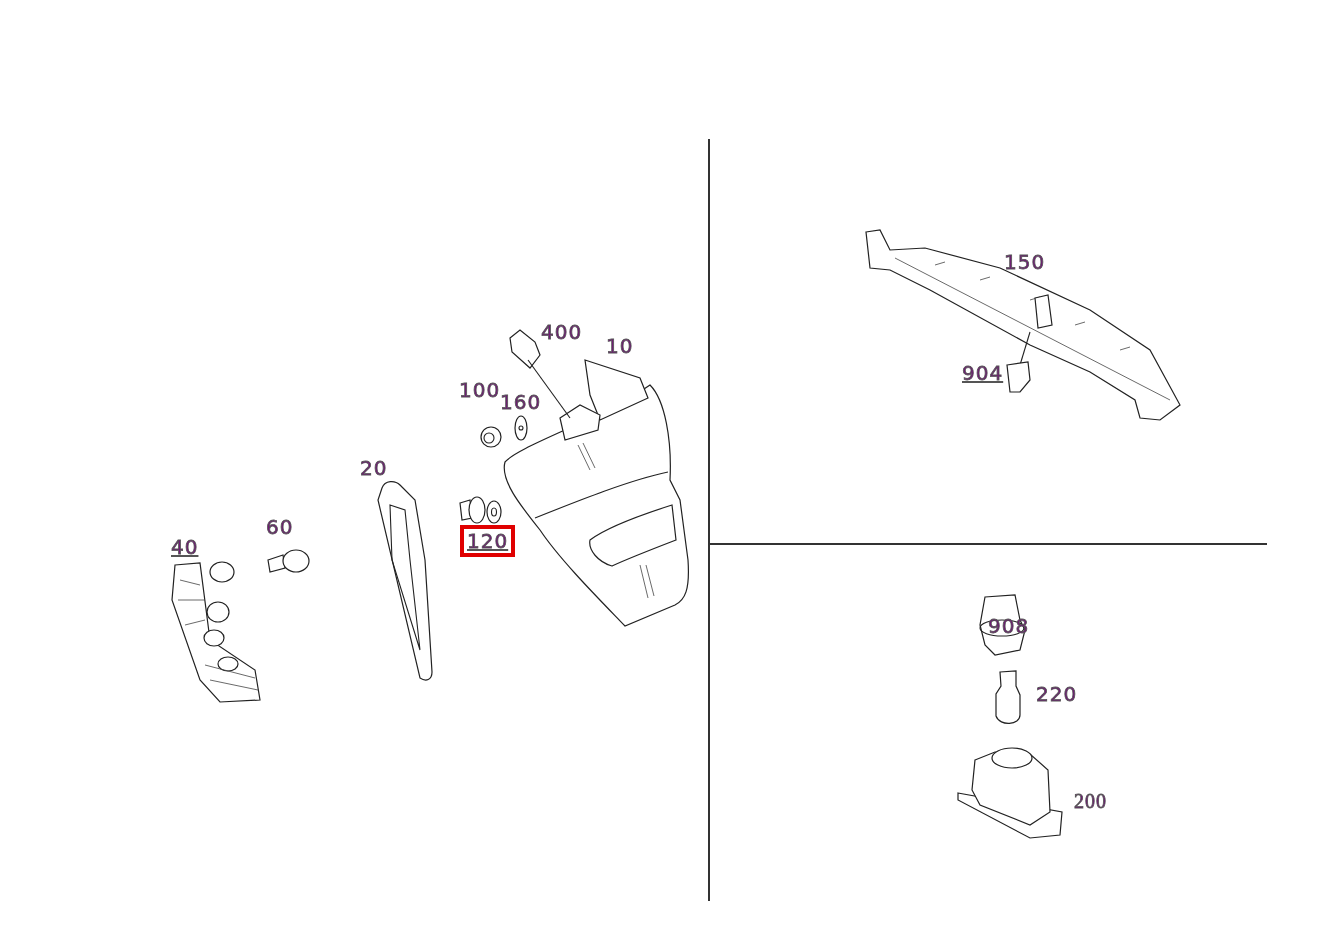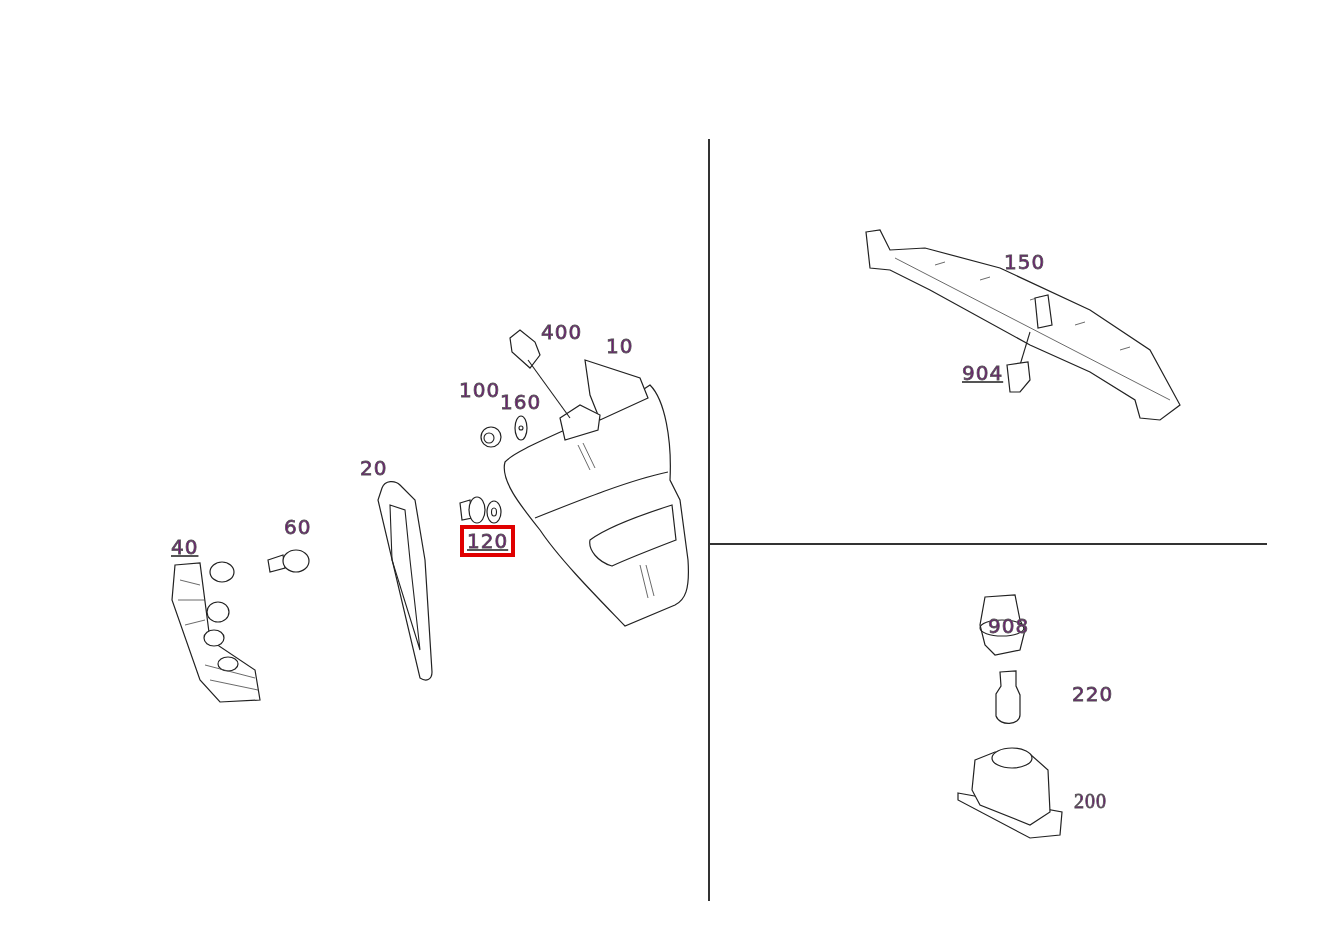--- a/index.html
+++ b/index.html
@@ -105,22 +105,22 @@
 
   <span class="label" style="left:541px; top:322px;">400</span>
   <span class="label" style="left:606px; top:336px;">10</span>
   <span class="label" style="left:459px; top:380px;">100</span>
   <span class="label" style="left:500px; top:392px;">160</span>
   <span class="label" style="left:360px; top:458px;">20</span>
 
   <div class="hl" style="left:460px; top:525px; width:55px; height:32px;"></div>
   <span class="label" style="left:467px; top:531px;text-decoration:underline;">120</span>
 
-  <span class="label" style="left:266px; top:517px;margin-left:18px;">60</span>
+  <span class="label" style="left:266px; top:517px;">60</span>
   <span class="label" style="left:171px; top:537px;text-decoration:underline;">40</span>
 
   <span class="label" style="left:1004px; top:252px;">150</span>
   <span class="label" style="left:962px; top:363px;text-decoration:underline;">904</span>
 
   <span class="label" style="left:988px; top:616px;">908</span>
-  <span class="label" style="left:1036px; top:684px;margin-left:36px;">220</span>
+  <span class="label" style="left:1036px; top:684px;">220</span>
   <span class="label" style="left:1074px; top:791px;font-family:Liberation Serif, serif;">200</span>
 </div>
 
 </body></html>

